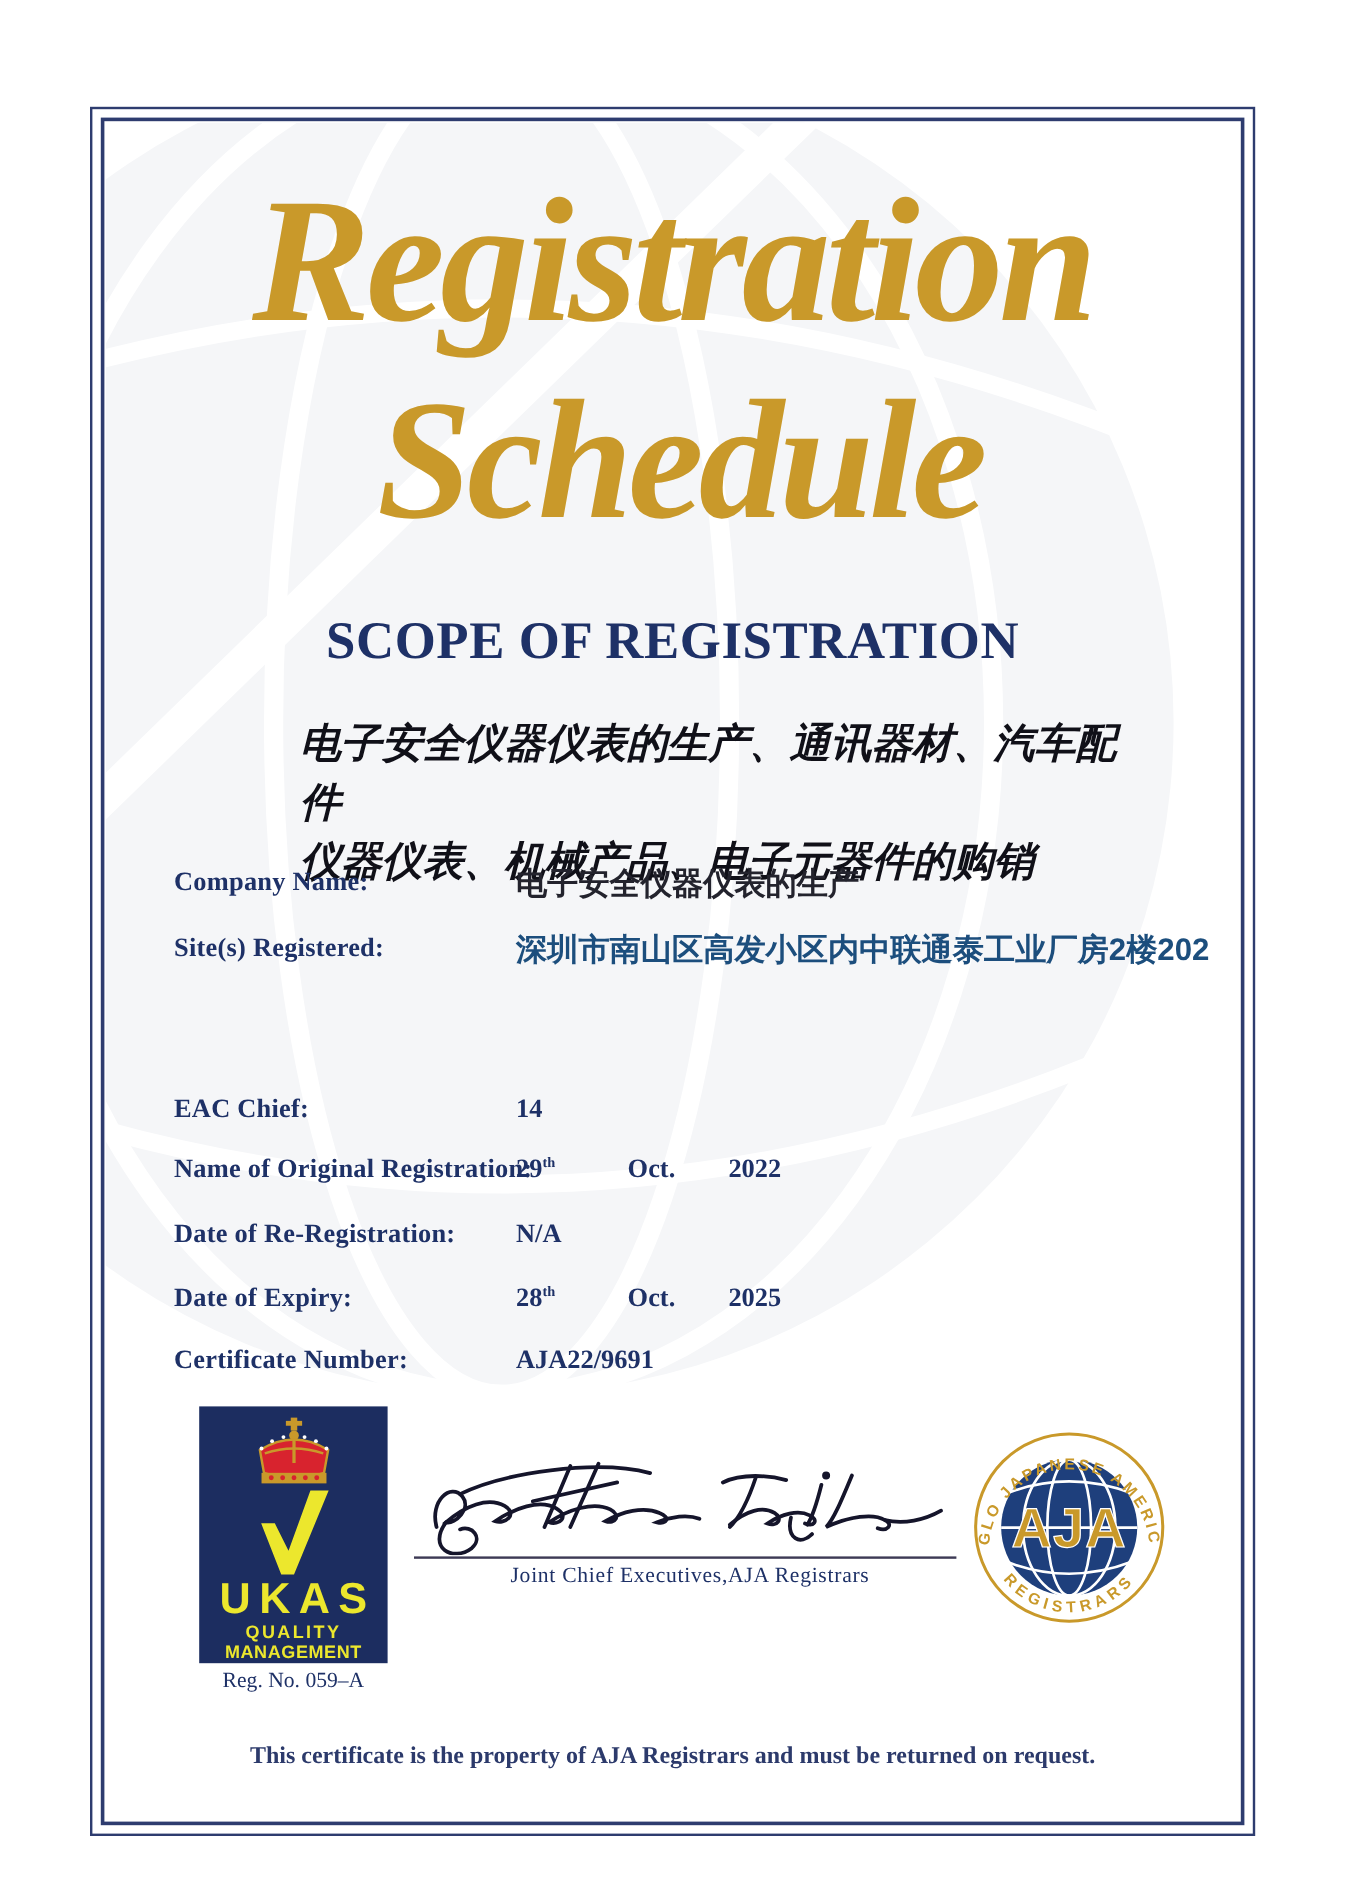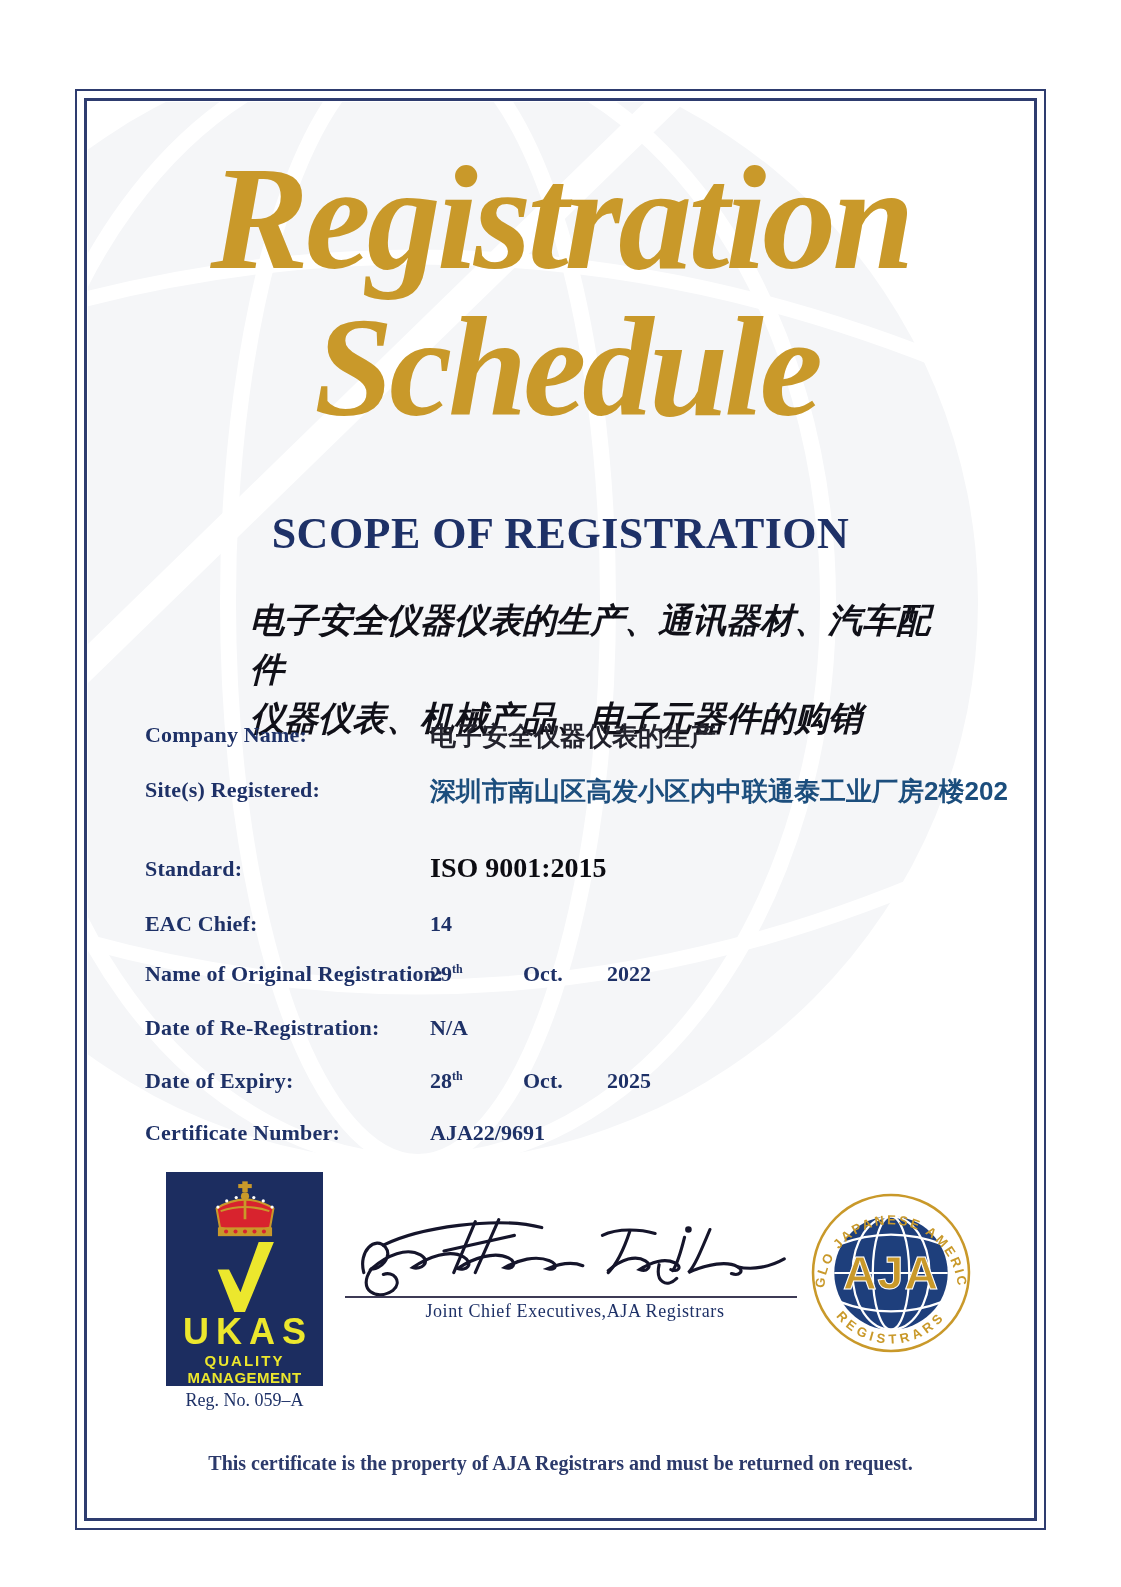--- a/index.html
+++ b/index.html
@@ -14,21 +14,21 @@
   .border-outer{position:absolute;left:75px;top:73px;right:75px;bottom:73px;
          border:2px solid var(--border);}
   .border-inner{position:absolute;left:84px;top:82px;right:84px;bottom:82px;
          border:3px solid var(--border);}
   .watermark{position:absolute;left:88px;top:86px;width:945px;height:1415px;overflow:hidden;z-index:0;}
   .content{position:absolute;inset:0;z-index:1;}
   .title-line{position:absolute;left:0;width:100%;text-align:center;
          font-style:italic;font-weight:bold;color:var(--gold);line-height:1;
          font-family:"Liberation Serif",serif;}
   .title-line1{top:128px;font-size:148px;letter-spacing:-4px;}
-  .title-line2{top:280px;font-size:142px;letter-spacing:-4px;padding-left:12px;}
+  .title-line2{top:296px;font-size:142px;letter-spacing:-4px;padding-left:12px;}
   .scope-heading{position:absolute;top:492px;left:0;width:100%;text-align:center;
          font-weight:bold;font-size:44px;color:var(--navy);letter-spacing:0.5px;}
   .scope-cn{position:absolute;left:250px;top:580px;width:680px;
          font-family:"Liberation Sans","DejaVu Sans",sans-serif;
          font-weight:bold;font-style:italic;font-size:34px;line-height:49px;color:#101018;}
   .row{position:absolute;left:0;width:100%;height:34px;}
   .row .label{position:absolute;left:145px;font-weight:bold;font-size:22px;color:var(--navy);
          letter-spacing:0.2px;white-space:nowrap;}
   .row .value{position:absolute;left:430px;font-weight:bold;font-size:22px;color:var(--navy);
          white-space:nowrap;}
@@ -92,24 +92,20 @@
     <div class="row" style="top:706px">
       <span class="label">Company Name:</span>
       <span class="value value-cjk value-company">电子安全仪器仪表的生产</span>
     </div>
 
     <div class="row" style="top:761px">
       <span class="label">Site(s) Registered:</span>
       <span class="value value-cjk value-site">深圳市南山区高发小区内中联通泰工业厂房2楼202</span>
     </div>
 
-    <div class="row" style="top:840px">
-      <span class="label">Standard:</span>
-      <span class="value value-standard">ISO 9001:2015</span>
-    </div>
 
     <div class="row" style="top:895px">
       <span class="label">EAC Chief:</span>
       <span class="value">14</span>
     </div>
 
     <div class="row" style="top:945px">
       <span class="label">Name of Original Registration:</span>
       <span class="value"><span>29</span><sup>th</sup></span>
       <span class="date-part-month">Oct.</span>

